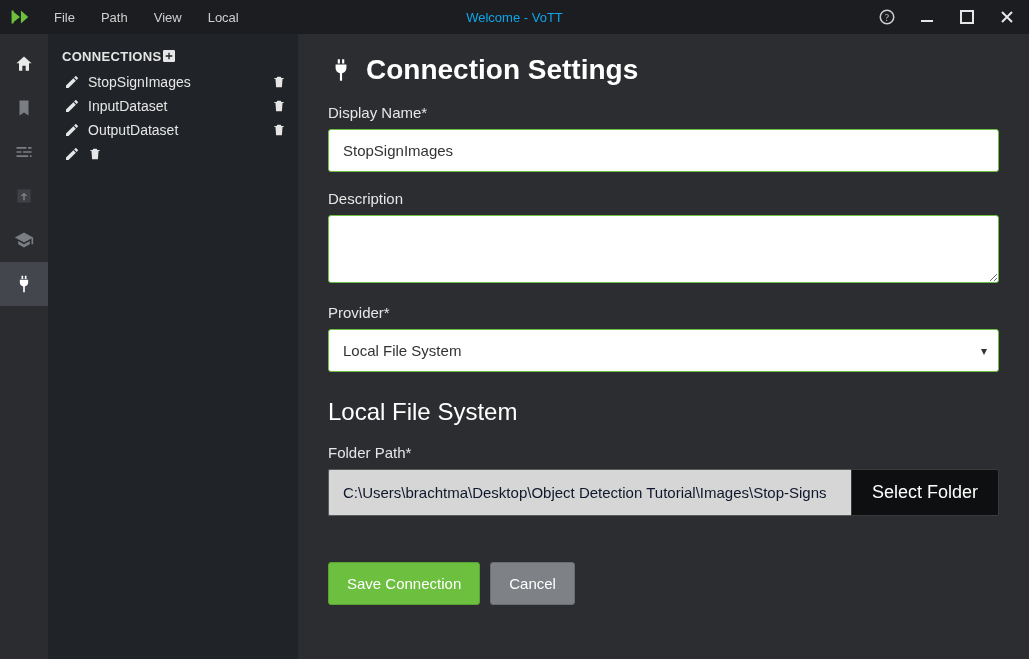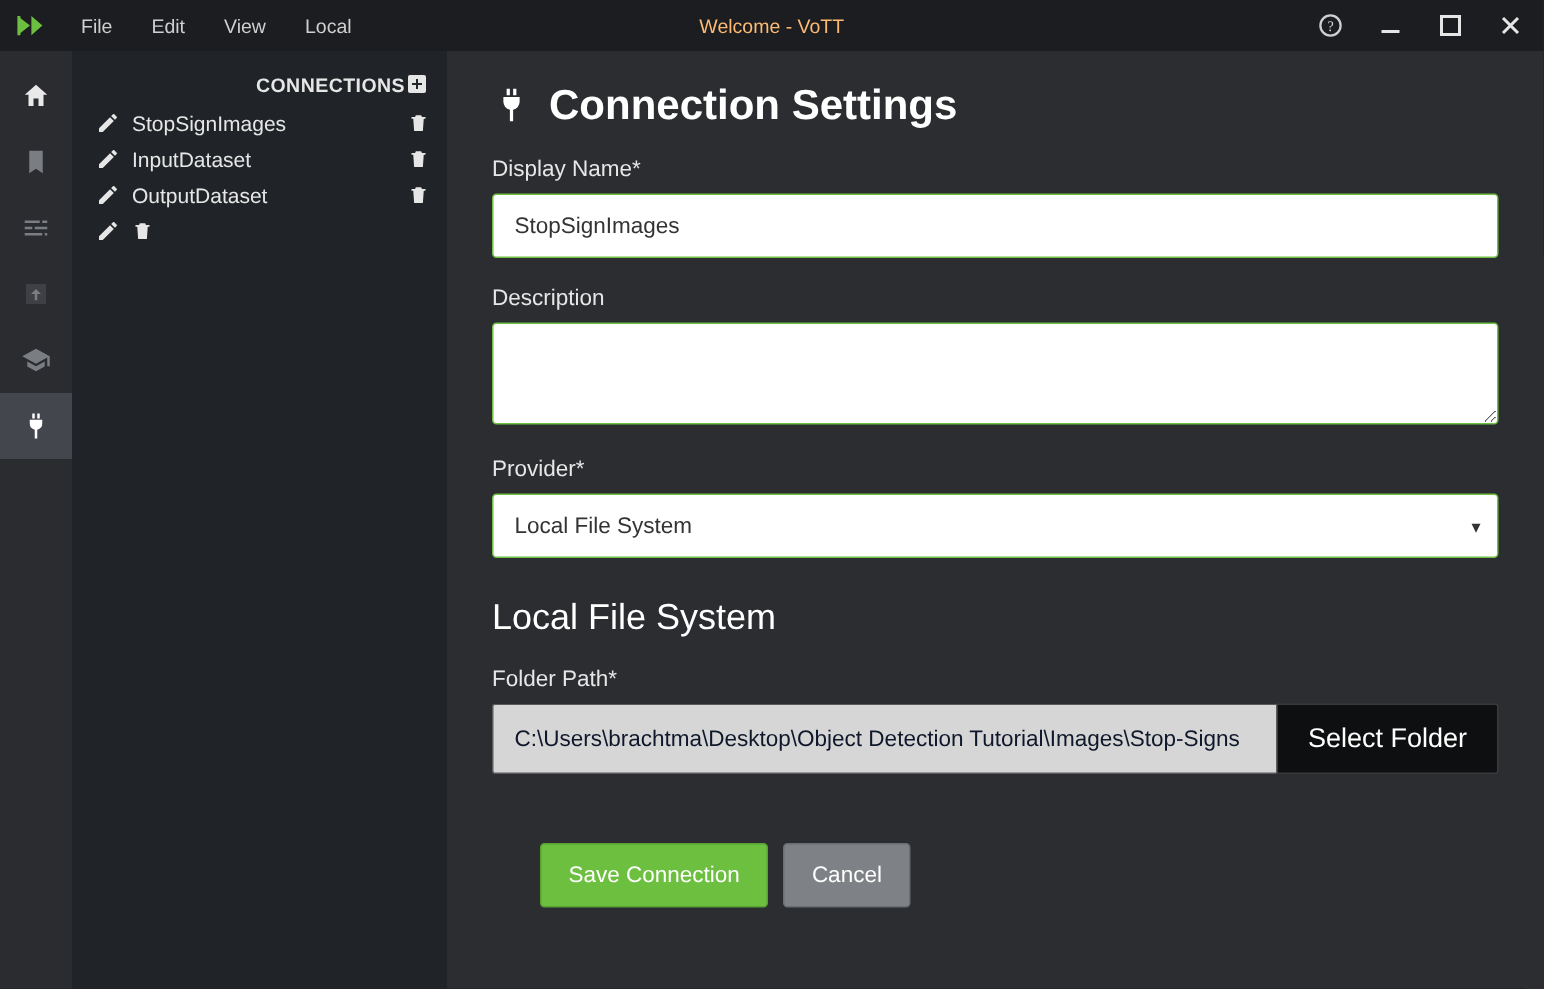--- a/index.html
+++ b/index.html
@@ -32,21 +32,21 @@
   }
   .menu-item {
     padding: 6px 12px;
     color: #cfcfcf;
     cursor: pointer;
     font-size: 13px;
   }
   .title-center {
     position: absolute;
     left: 50%; transform: translateX(-50%);
-    color: #fdba74;
+    color: #0ea5e9;
     font-size: 13px;
   }
   .title-right {
     margin-left: auto;
     display: flex;
     align-items: center;
     gap: 12px;
   }
   .title-right .wicon {
     width: 28px; height: 28px;
@@ -81,21 +81,21 @@
   .connlist {
     width: 250px;
     background: #202327;
     display: flex;
     flex-direction: column;
     padding-top: 8px;
   }
   .connlist-header {
     display: flex;
     align-items: center;
-    justify-content: flex-end;
+    justify-content: flex-start;
     padding: 6px 12px 6px 14px;
     color: #e6e6e6;
     font-size: 13px;
     font-weight: 600;
     letter-spacing: 0.3px;
   }
   .connlist-header .plus {
     cursor: pointer;
     color: #e6e6e6;
   }
@@ -198,21 +198,20 @@
     border: 1px solid #3a3a3a;
     border-radius: 0 2px 2px 0;
     padding: 0 20px;
     font-size: 18px;
     cursor: pointer;
   }
   .action-row {
     margin-top: 46px;
     display: flex;
     gap: 10px;
-    margin-left: 32px;
   }
   .btn-save {
     background: #6cbf3f;
     border: 1px solid #59a332;
     color: #ffffff;
     padding: 12px 18px;
     font-size: 15px;
     border-radius: 3px;
     cursor: pointer;
   }
@@ -232,21 +231,21 @@
 
 <div class="titlebar">
   <div class="logo">
     <svg width="22" height="22" viewBox="0 0 24 24">
         <path fill="#6cbf3f" d="M21 12l-8 7V5l8 7zM3 5h2v14H3z"></path>
         <path fill="#6cbf3f" d="M3 5l9 7-9 7z"></path>
       </svg>
   </div>
   <div class="menu">
     <div class="menu-item">File</div>
-    <div class="menu-item">Edit</div>
+    <div class="menu-item">Path</div>
     <div class="menu-item">View</div>
     <div class="menu-item">Local</div>
   </div>
   <div class="title-center">Welcome - VoTT</div>
   <div class="title-right">
     <div class="wicon">
       <svg width="18" height="18" viewBox="0 0 24 24">
           <circle cx="12" cy="12" r="9" fill="none" stroke="#cfcfcf" stroke-width="2"></circle>
           <text x="12" y="17" text-anchor="middle" font-size="13" fill="#cfcfcf" font-family="Segoe UI">?</text>
         </svg>

